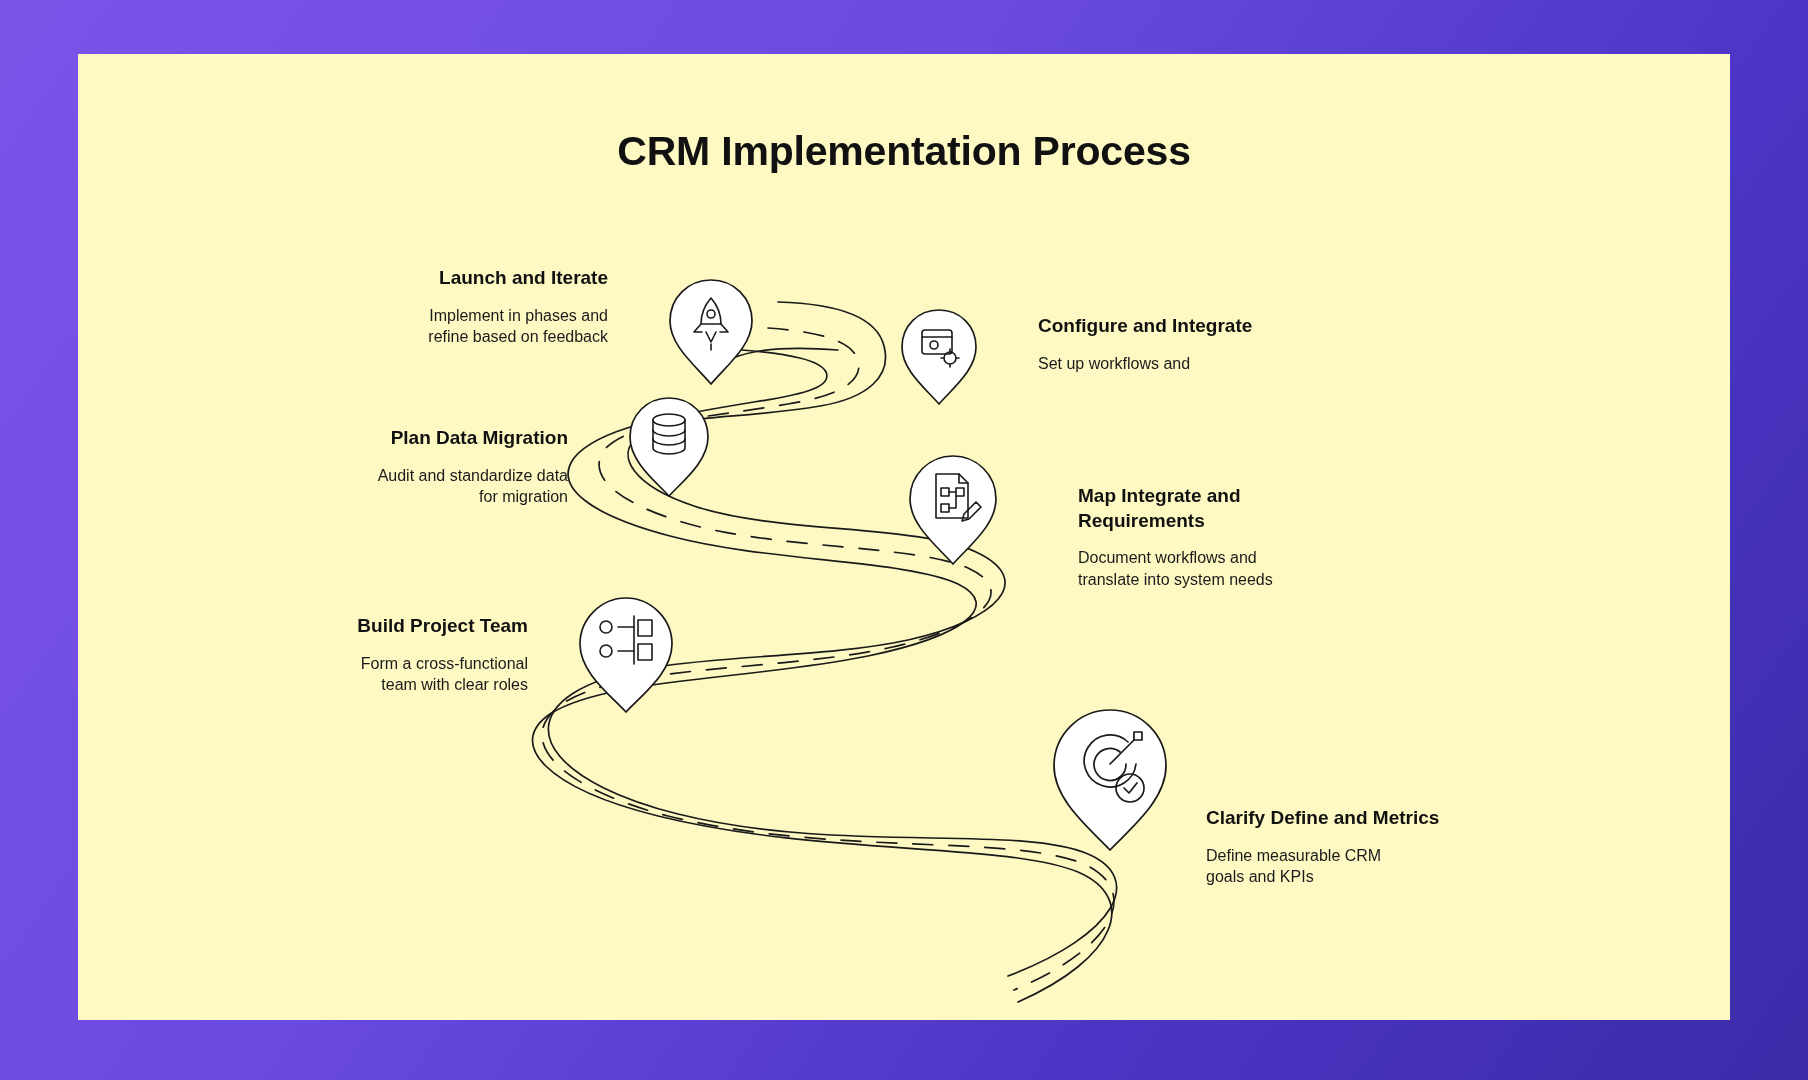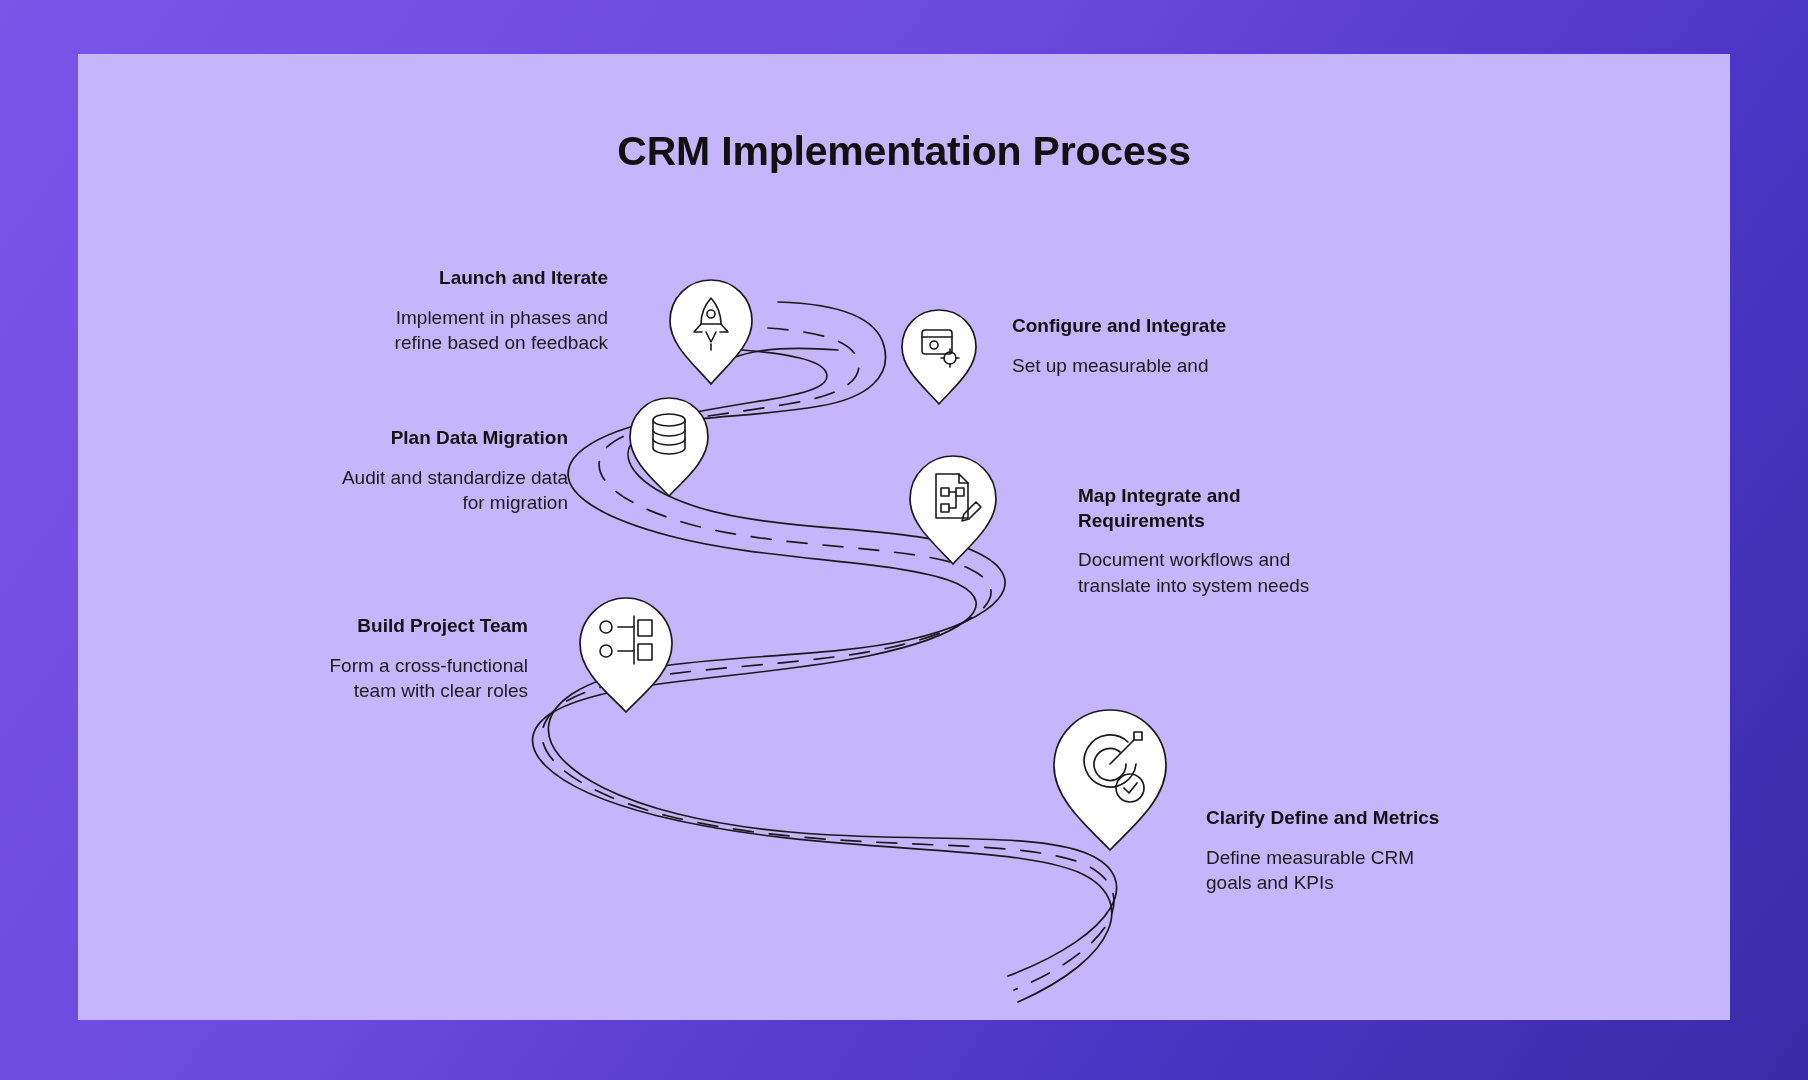--- a/index.html
+++ b/index.html
@@ -4,30 +4,30 @@
 <style>
   html,body{margin:0;padding:0;}
   body{
     width:1808px;height:1080px;overflow:hidden;
     font-family:"Liberation Sans","DejaVu Sans",sans-serif;
     background:linear-gradient(125deg,#7b54e8 0%,#6b4ae0 38%,#4b35c4 72%,#3b2ba8 100%);
   }
   #stage{position:relative;width:1808px;height:1080px;}
   #card{
     position:absolute;left:78px;top:54px;width:1652px;height:966px;
-    background:#c4b5fd;overflow:hidden;
+    background:#fef9c3;overflow:hidden;
   }
   #title{
     position:absolute;top:74px;left:0;width:1652px;text-align:center;
     font-size:41px;font-weight:bold;color:#111111;letter-spacing:-.2px;
   }
   #roadsvg{position:absolute;left:0;top:0;width:1652px;height:966px;}
   .step{position:absolute;}
   .step .s-title{font-size:19px;font-weight:bold;color:#111111;line-height:1.3;}
-  .step .s-desc{font-size:19px;font-weight:normal;color:#1b1b1b;line-height:1.33;margin-top:14px;}
+  .step .s-desc{font-size:16px;font-weight:normal;color:#1b1b1b;line-height:1.33;margin-top:14px;}
   .align-r{text-align:right;}
   .align-l{text-align:left;}
   .pin{position:absolute;}
   .pin svg{display:block;overflow:visible;}
 </style>
 </head>
 <body>
 
 <div id="stage">
   <div id="card">
@@ -160,24 +160,24 @@
     </div>
 
     <div class="step align-r" style="left:240px;top:212px;width:290px;">
       <div class="s-title">Launch and Iterate</div>
       <div class="s-desc">
         <div>Implement in phases and</div>
         <div>refine based on feedback</div>
       </div>
     </div>
 
-    <div class="step align-l" style="left:934px;top:260px;width:320px;">
+    <div class="step align-l" style="left:960px;top:260px;width:320px;">
       <div class="s-title">Configure and Integrate</div>
       <div class="s-desc">
-        <div>Set up measurable and</div>
+        <div>Set up workflows and</div>
       </div>
     </div>
 
     <div class="step align-r" style="left:200px;top:372px;width:290px;">
       <div class="s-title">Plan Data Migration</div>
       <div class="s-desc">
         <div>Audit and standardize data</div>
         <div>for migration</div>
       </div>
     </div>

